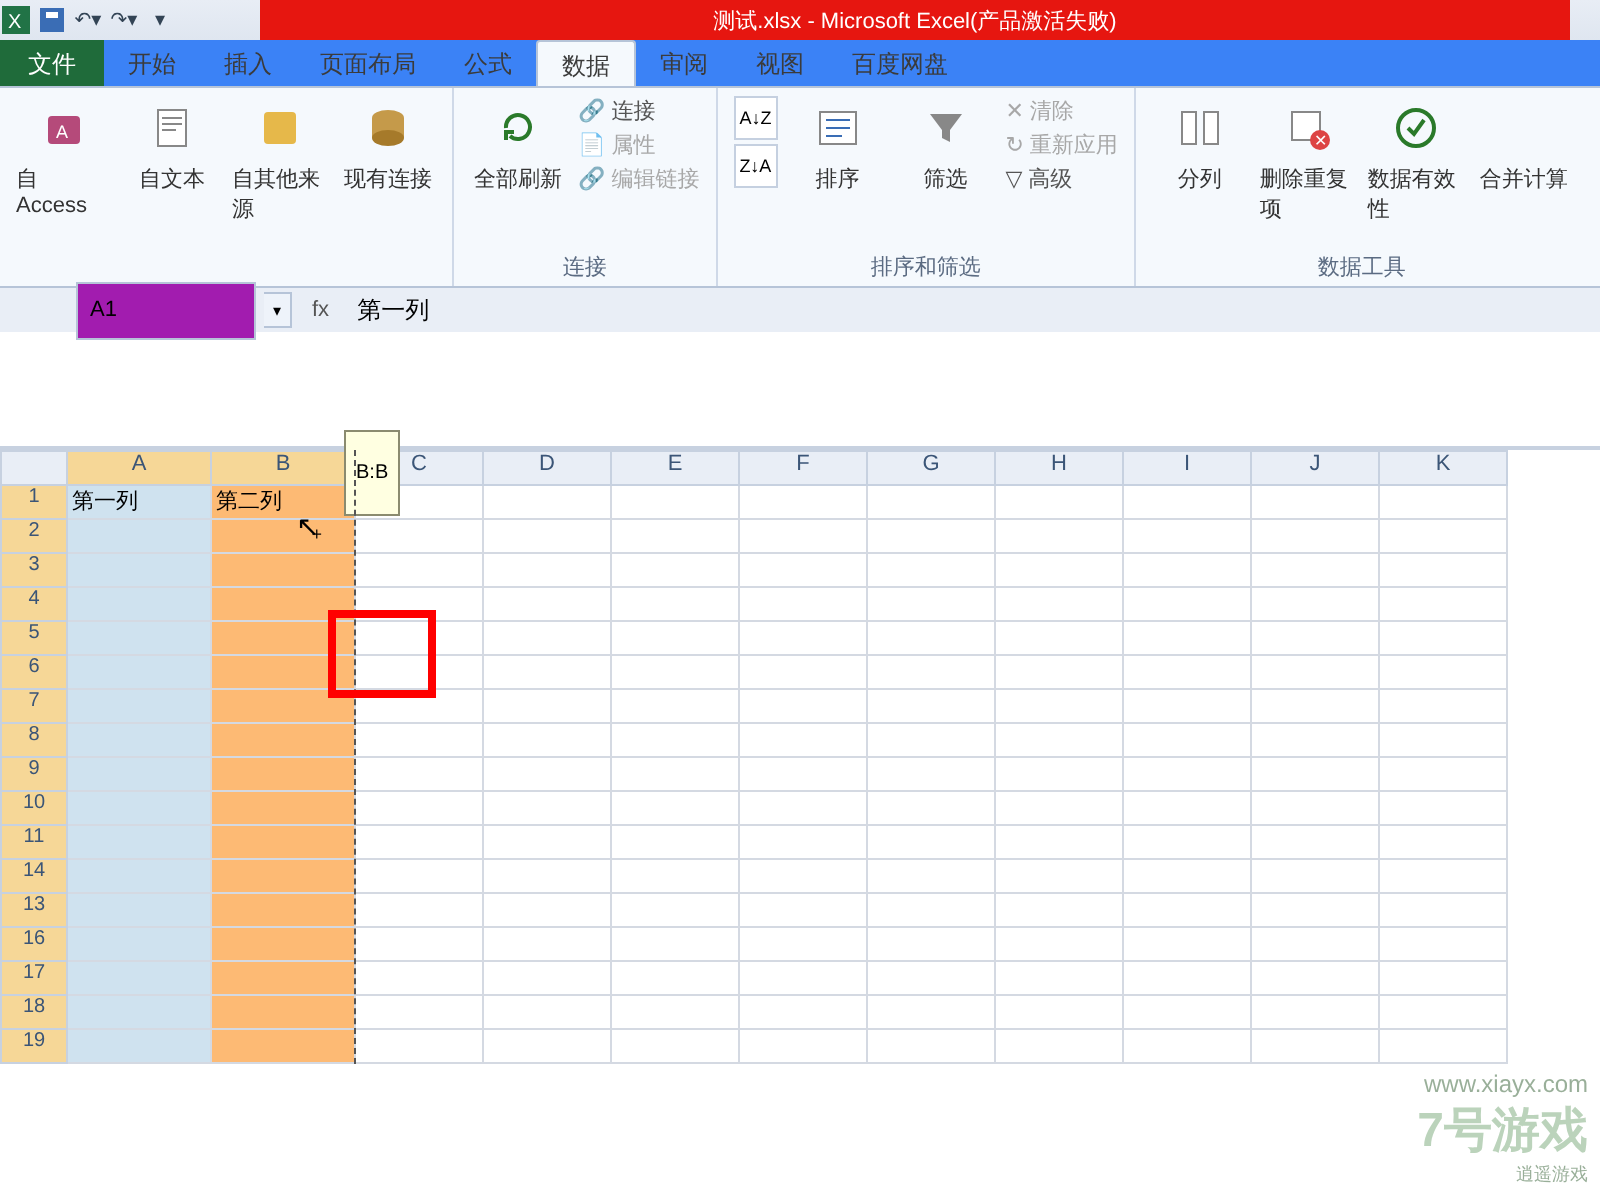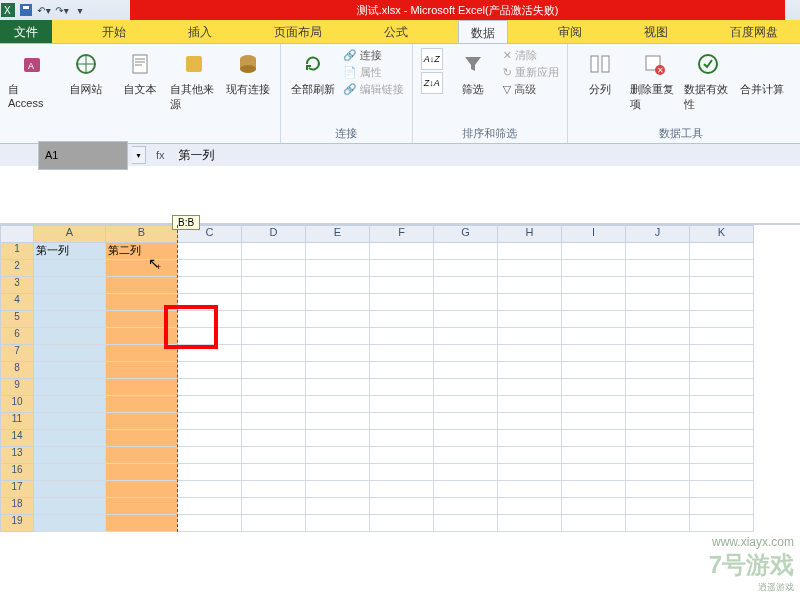--- a/index.html
+++ b/index.html
@@ -5,42 +5,42 @@
 * { box-sizing: border-box; margin: 0; padding: 0; font-family: "Microsoft YaHei", Arial, sans-serif; }
 body { width: 800px; height: 600px; overflow: hidden; background: #fff; position: relative; }
 
 
 .titlebar { height: 20px; background: linear-gradient(#e8edf5,#dfe6f0); display:flex; align-items:center; position:relative;}
 .titlebar .qat { display:flex; gap:2px; align-items:center; }
 .titlebar .qat span { width:16px; height:16px; display:inline-flex; align-items:center; justify-content:center; font-size:10px; color:#345; }
 .red-bar { position:absolute; left:130px; right:15px; top:0; height:20px; background:#e61610; display:flex; align-items:center; justify-content:center; color:#fff; font-size:11px; }
 
 
-.tabs { height:24px; background:#fde047; display:flex; border-bottom:1px solid #b6c4d8;gap:38px; }
+.tabs { height:24px; background:#3b82f6; display:flex; border-bottom:1px solid #b6c4d8; }
 .tab { padding:4px 12px; font-size:12px; color:#3b3b3b; cursor:pointer; }
 .tab.file { background:#1f6b3a; color:#fff; padding:4px 14px; }
 .tab.active { background:#f5f9fd; border:1px solid #b6c4d8; border-bottom:none; border-radius:2px 2px 0 0; }
 
 
 .ribbon { height:100px; background:#f5f9fd; border-bottom:1px solid #b6c4d8; display:flex; }
 .group { border-right:1px solid #cfd9e8; padding:4px 8px 2px 8px; display:flex; flex-direction:column; }
 .group-body { flex:1; display:flex; gap:6px; align-items:flex-start; }
 .group-label { text-align:center; font-size:11px; color:#5b6b82; padding-top:2px; }
 .big-btn { display:flex; flex-direction:column; align-items:center; width:48px; font-size:11px; color:#333; gap:2px; }
 .big-btn .ic { width:32px; height:32px; display:flex; align-items:center; justify-content:center; }
 .small-stack { display:flex; flex-direction:column; gap:2px; font-size:11px; color:#555; }
 .small-stack div { display:flex; align-items:center; gap:3px; white-space:nowrap; }
 .small-stack .disabled { color:#a8a8a8; }
 .sort-col { display:flex; flex-direction:column; gap:2px; }
-.sort-col .sbtn { width:22px; height:22px; border:1px solid #c5d0e0; background:#fff; font-size:9px; display:flex; align-items:center; justify-content:center;font-style:italic; }
+.sort-col .sbtn { width:22px; height:22px; border:1px solid #c5d0e0; background:#fff; font-size:9px; display:flex; align-items:center; justify-content:center; }
 
 
 .fbar-wrap { background:#e9eef6; border-bottom:1px solid #c7d1e0; }
 .fbar { height:22px; display:flex; align-items:center; }
-.namebox { width:90px; height:29px; margin:0 4px 0 38px; background:#a3a3a3; border:1px solid #b6c4d8; font-size:11px; padding:1px 6px; display:flex; align-items:center; }
+.namebox { width:90px; height:29px; margin:0 4px 0 38px; background:#a21caf; border:1px solid #b6c4d8; font-size:11px; padding:1px 6px; display:flex; align-items:center; }
 .namebox-dd { width:14px; height:18px; border:1px solid #b6c4d8; border-left:none; background:#eef3fa; font-size:8px; display:flex; align-items:center; justify-content:center; }
 .fx { font-size:11px; padding:0 10px; color:#555; }
 .fval { font-size:12px; padding-left:4px; }
 .fexpand { height:58px; background:#fff; border-bottom:1px solid #c7d1e0; }
 
 
 .grid-wrap { position:relative; }
 .colhdr { display:flex; height:18px; }
 .corner { width:34px; background:#e9eef6; border:1px solid #c7d1e0; }
 .ch { background:#e9eef6; border:1px solid #c7d1e0; border-left:none; text-align:center; font-size:11px; color:#3b5577; }
@@ -48,21 +48,21 @@
 .ch.selB { background:#f6d797; }
 .row { display:flex; height:17px; }
 .rh { width:34px; background:#e9eef6; border:1px solid #c7d1e0; border-top:none; text-align:center; font-size:10px; color:#3b5577; }
 .rh.sel { background:#f6d797; }
 .cell { border:1px solid #d4d9e2; border-top:none; border-left:none; font-size:11px; padding:0 2px; background:#fff; overflow:hidden; white-space:nowrap; }
 .cell.selA { background:#cfe2ef; }
 .cell.selB { background:#fdba74; }
 .colA { width:72px; } .colB { width:72px; } .colC{width:64px;} .colD{width:64px;} .colE{width:64px;} .colF{width:64px;} .colG{width:64px;} .colH{width:64px;} .colI{width:64px;} .colJ{width:64px;} .colK{width:64px;}
 
 
-.tt { position:absolute; left:172px; top:-10px; background:#ffffe1; border:1px solid #8b8b6f; font-size:10px; padding:1px 5px; }
+.tt { position:absolute; left:172px; top:-10px; background:#ffffe1; border:1px solid #8b8b6f; font-size:10px; padding:15px 5px; }
 
 
 .cursor { position:absolute; left:148px; top:30px; font-size:14px; pointer-events:none; }
 
 
 .redbox { position:absolute; left:164px; top:80px; width:54px; height:44px; border:4px solid #ff0000; pointer-events:none; }
 
 
 .dragline { position:absolute; left:177px; top:0; bottom:0; width:0; border-left:1px dashed #555; pointer-events:none; }
 
@@ -116,29 +116,20 @@
             <svg width="28" height="28">
               <rect x="6" y="8" width="16" height="14" fill="#b54a7a" rx="2"></rect>
               <text x="10" y="19" font-size="9" fill="#fff">A</text>
             </svg>
           </div>
           <span>自 Access</span>
         </div>
       <div class="big-btn">
           <div class="ic">
             <svg width="28" height="28">
-              <circle cx="14" cy="14" r="9" fill="none" stroke="#3a7a3a" stroke-width="2"></circle>
-              <path d="M5 14h18M14 5v18" stroke="#3a7a3a"></path>
-            </svg>
-          </div>
-          <span>自网站</span>
-        </div>
-      <div class="big-btn">
-          <div class="ic">
-            <svg width="28" height="28">
               <rect x="7" y="5" width="14" height="18" fill="#fff" stroke="#888"></rect>
               <path d="M9 9h10M9 12h10M9 15h7" stroke="#888"></path>
             </svg>
           </div>
           <span>自文本</span>
         </div>
       <div class="big-btn">
           <div class="ic">
             <svg width="28" height="28">
               <rect x="6" y="6" width="16" height="16" fill="#e6b84a" rx="2"></rect>
@@ -187,20 +178,29 @@
     </div>
     <div class="group-label">连接</div>
   </div>
 
   <div class="group">
     <div class="group-body">
       <div class="sort-col">
         <div class="sbtn">A↓Z</div>
         <div class="sbtn">Z↓A</div>
       </div>
+      <div class="big-btn">
+          <div class="ic">
+            <svg width="28" height="28">
+              <rect x="5" y="6" width="18" height="16" fill="#fff" stroke="#888"></rect>
+              <path d="M8 10h12M8 14h12M8 18h8" stroke="#3a6db5"></path>
+            </svg>
+          </div>
+          <span>排序</span>
+        </div>
       <div class="big-btn">
           <div class="ic">
             <svg width="28" height="28">
               <path d="M6 7h16l-6 8v6l-4-2v-4z" fill="#888"></path>
             </svg>
           </div>
           <span>筛选</span>
         </div>
       <div class="small-stack">
         <div class="disabled">

